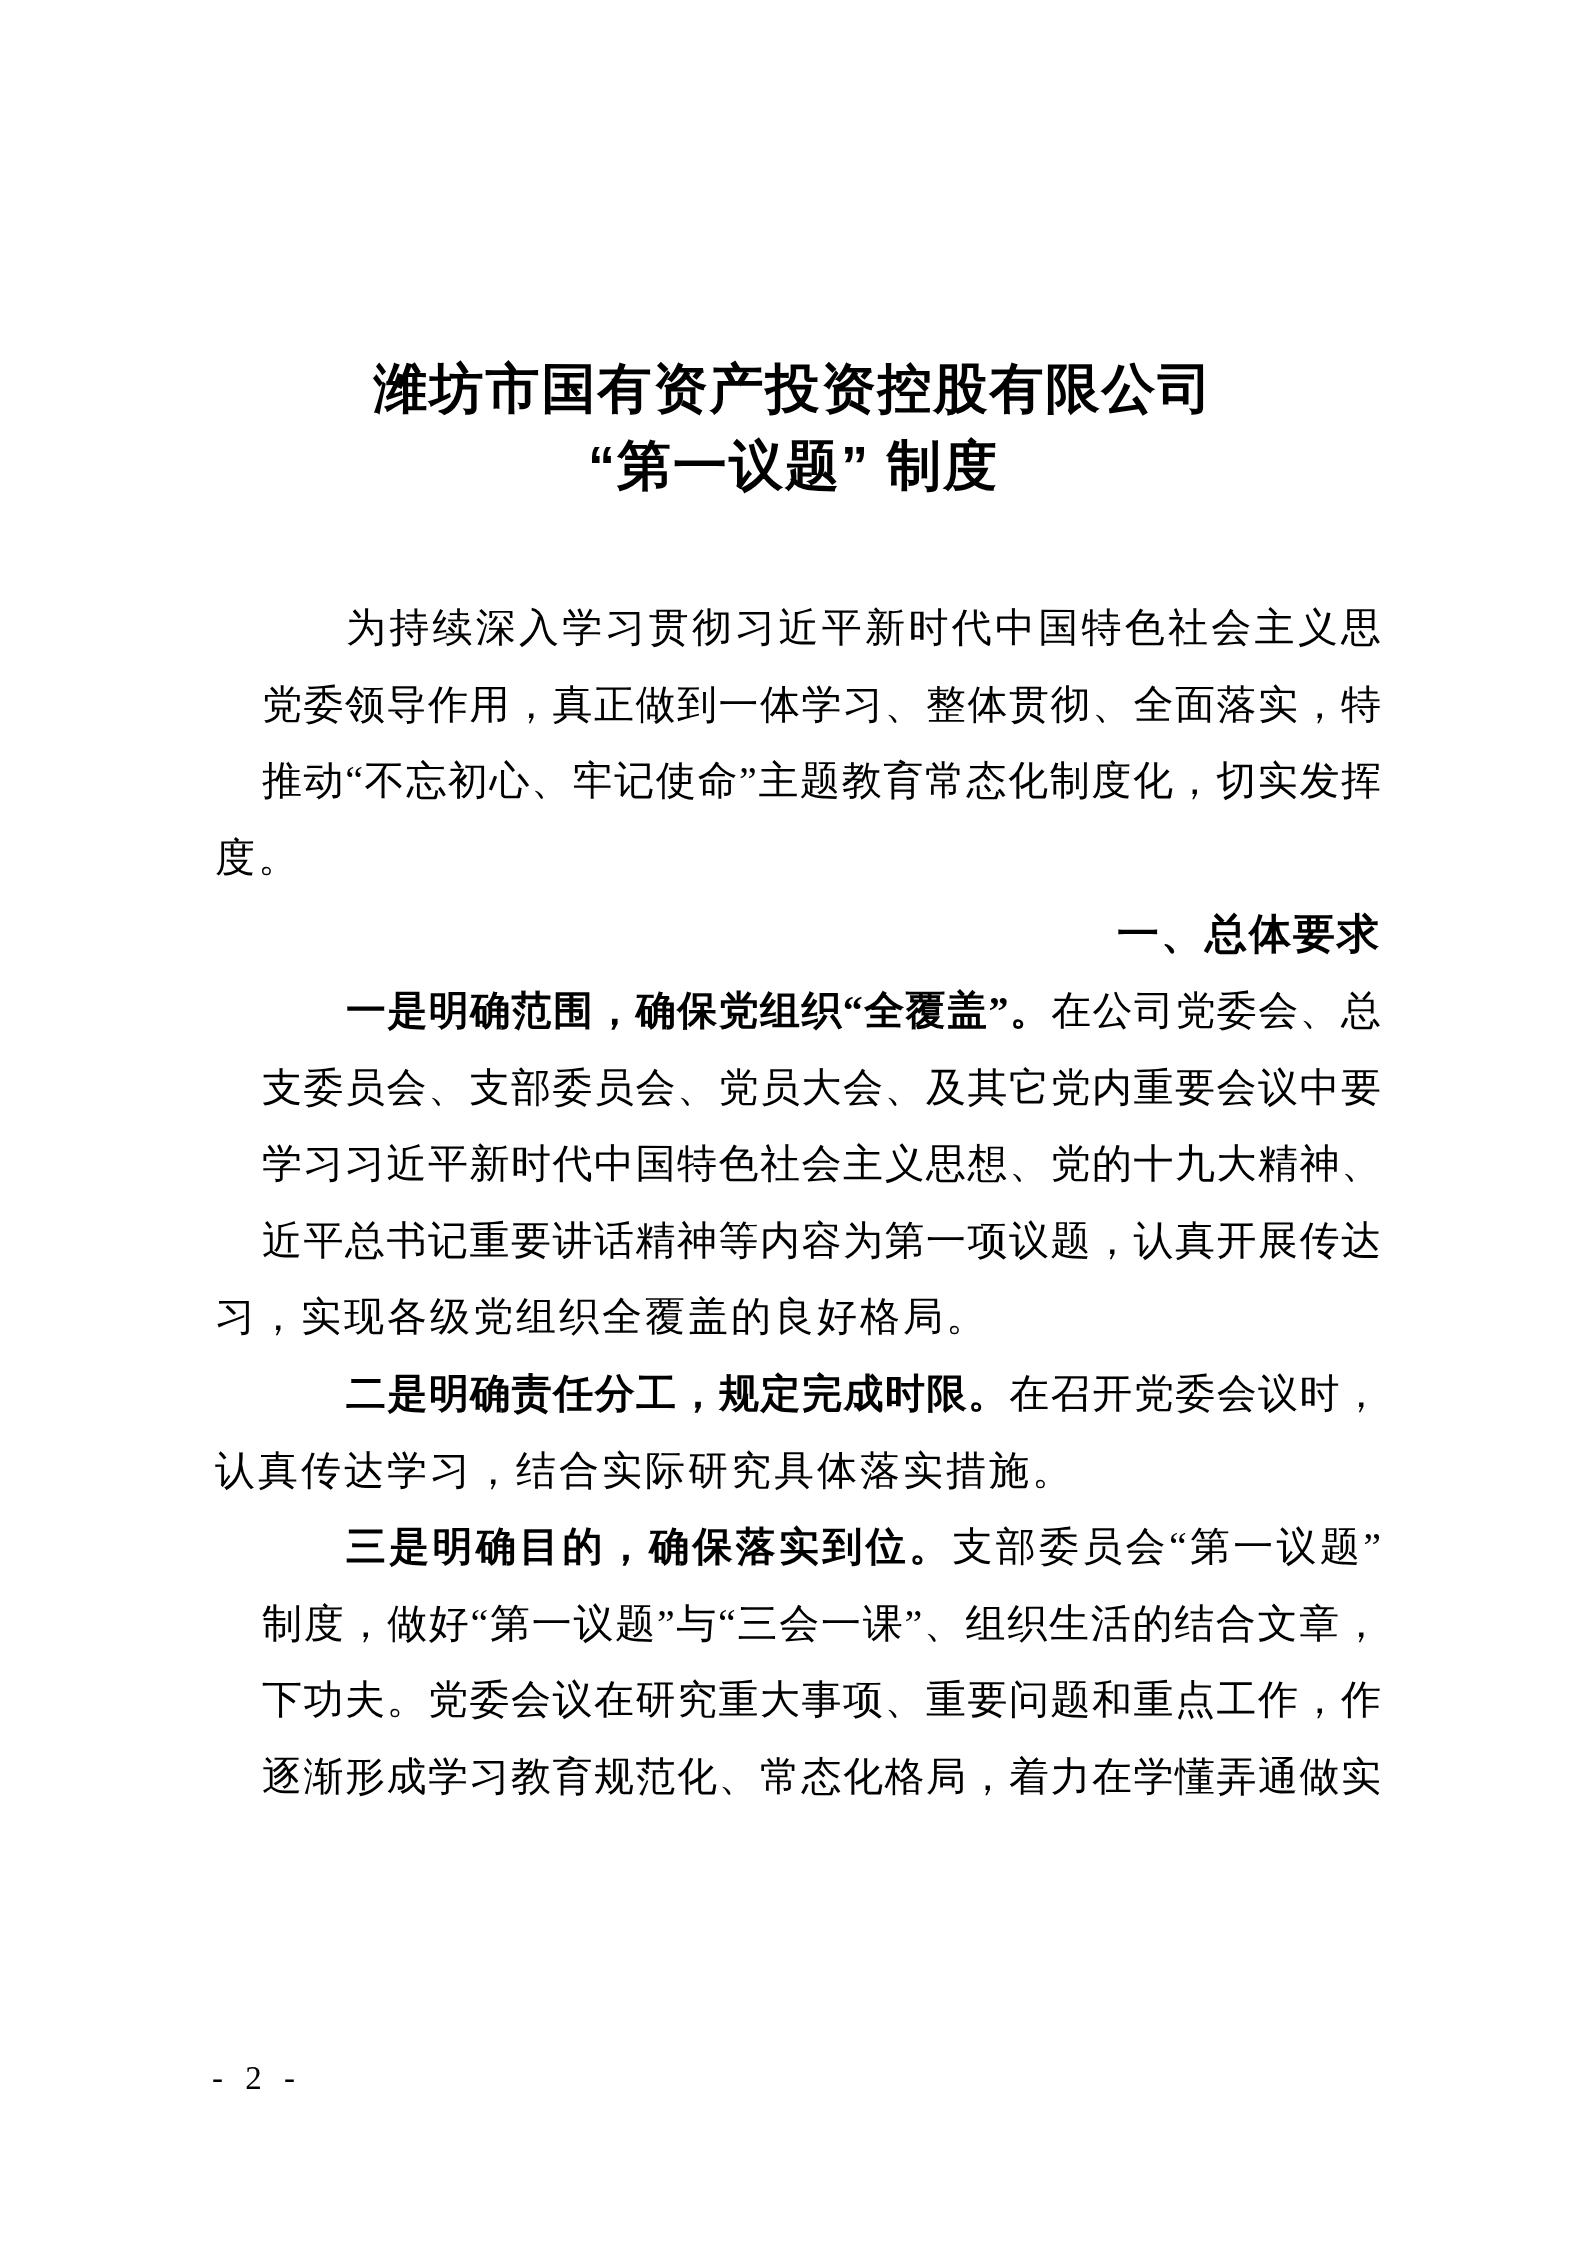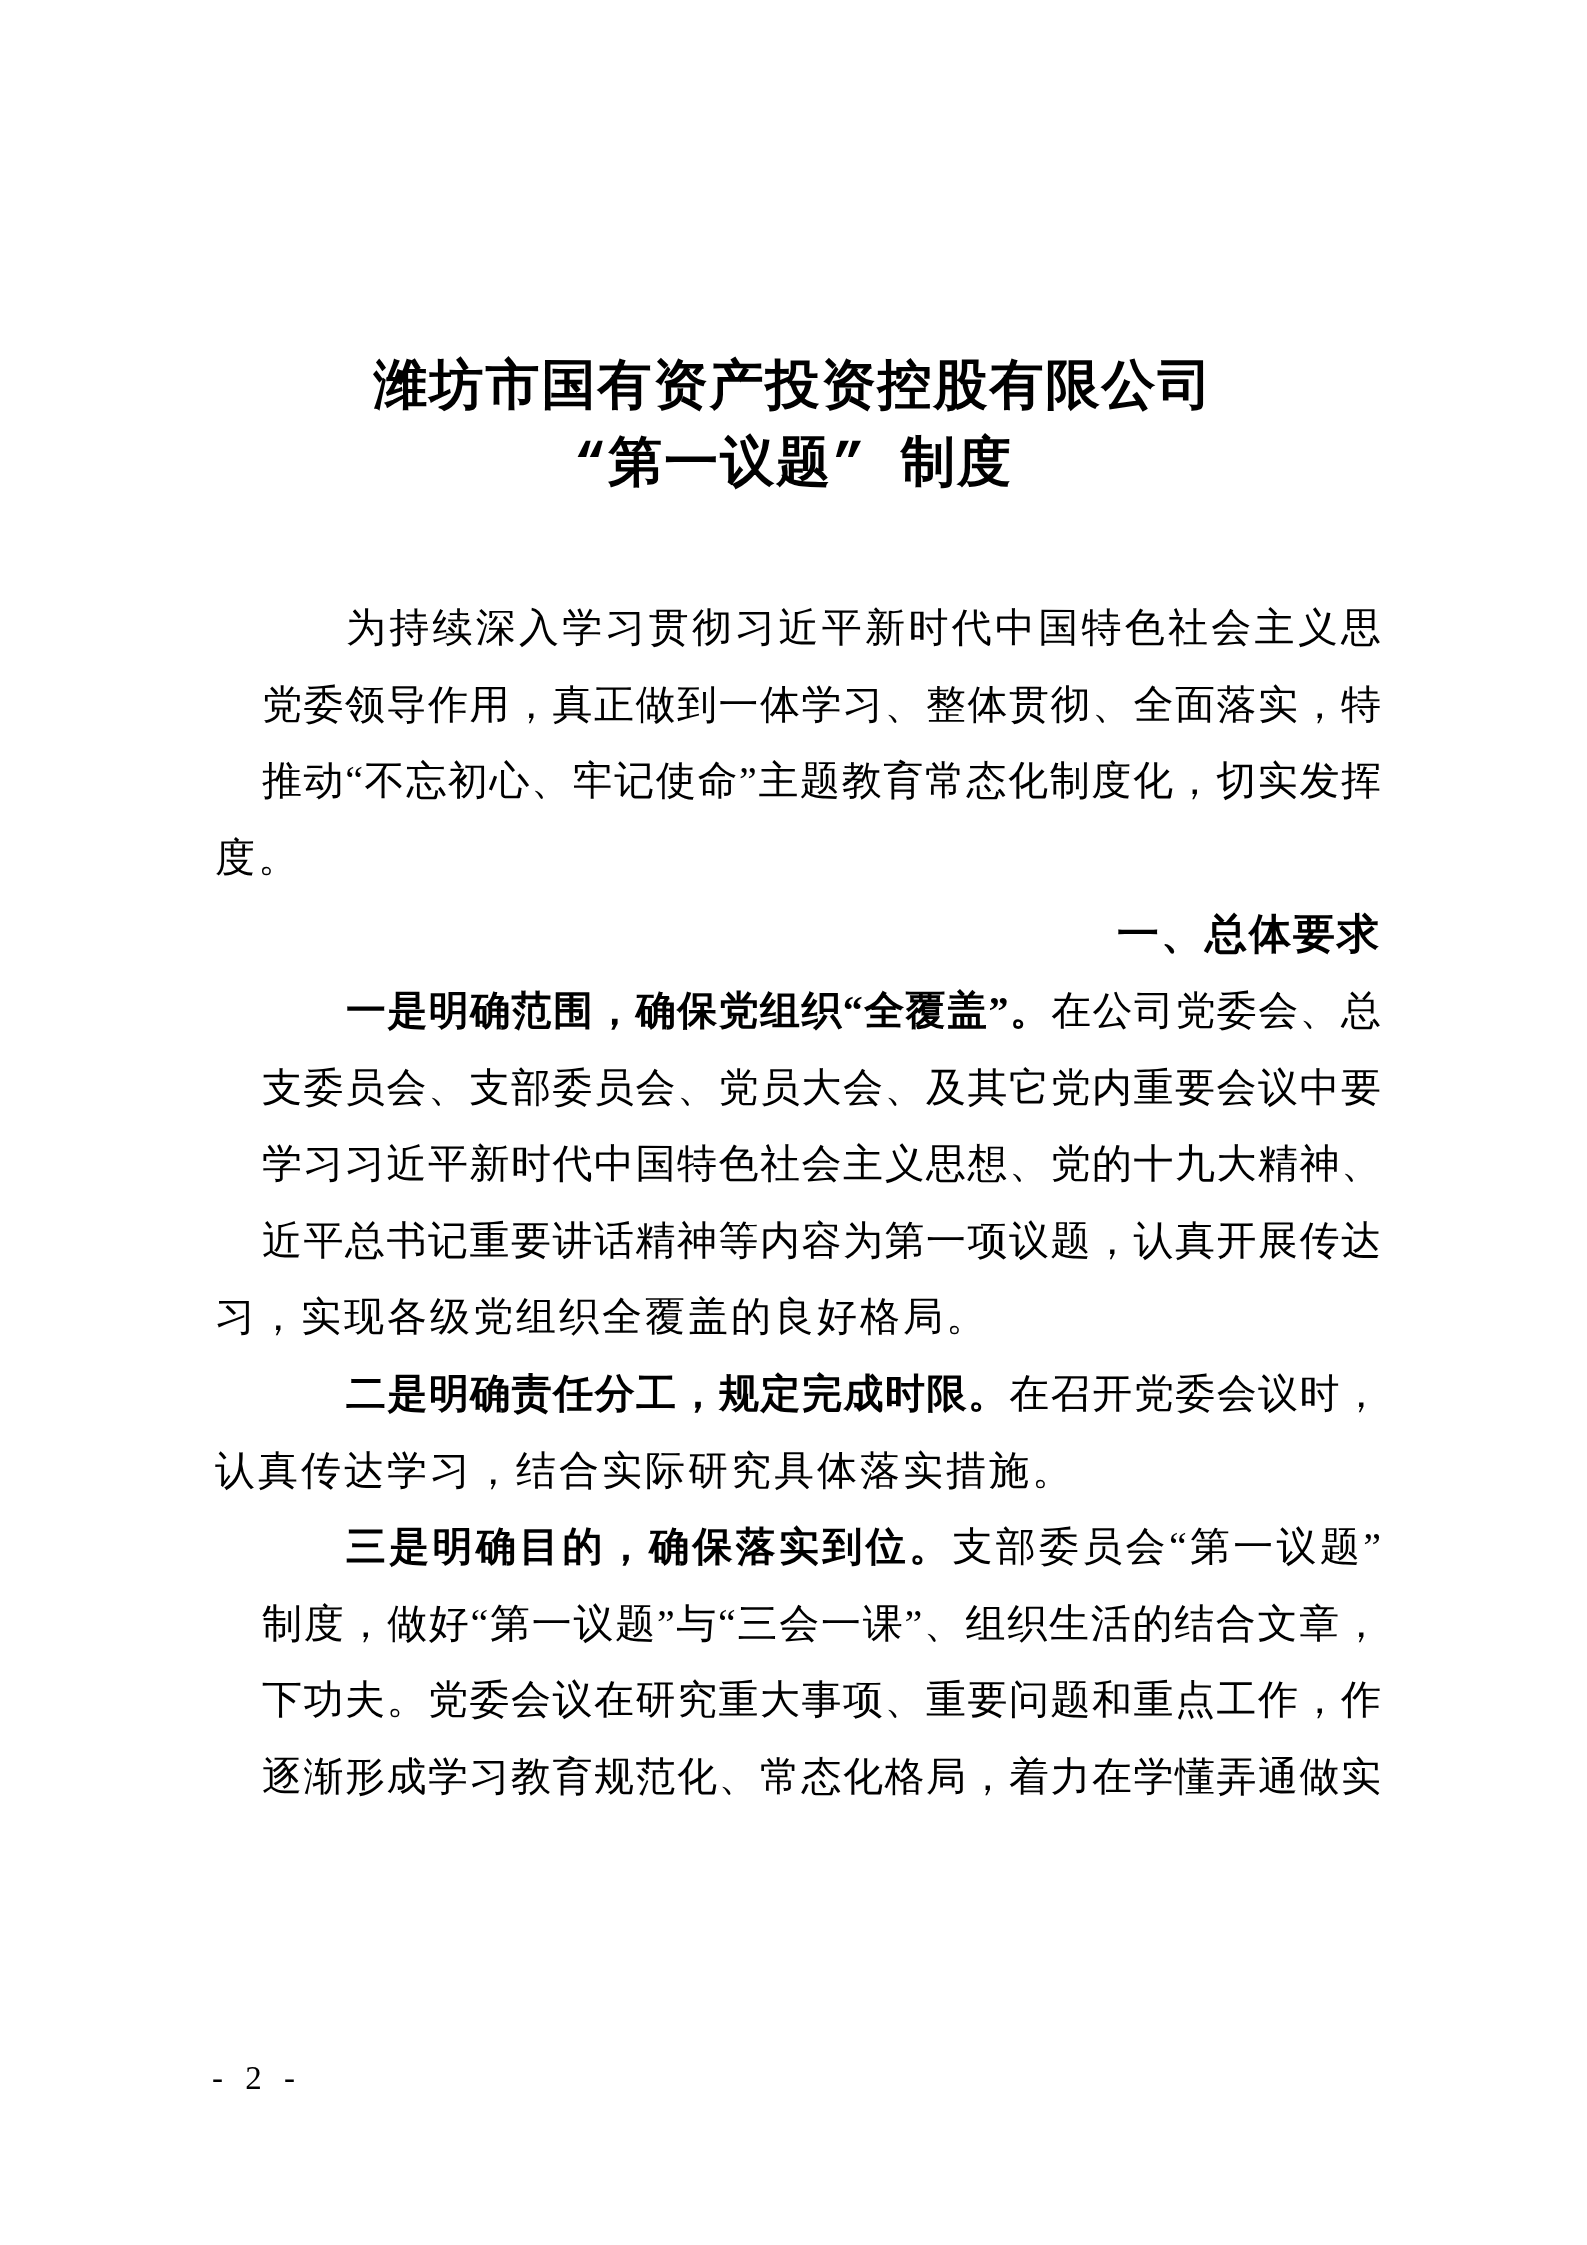--- a/index.html
+++ b/index.html
@@ -12,21 +12,21 @@
     color: #000000;
     font-family: "Liberation Serif", "DejaVu Serif", serif;
     overflow: hidden;
   }
   .title-block {
     position: absolute;
     top: 350px;
     left: 0;
     width: 100%;
     text-align: center;
-    font-family: Liberation Mono, monospace;
+    font-family: Liberation Sans, sans-serif;
     font-weight: bold;
     font-size: 54px;
     line-height: 77px;
     letter-spacing: 2px;
     white-space: nowrap;
   }
   .body-block {
     position: absolute;
     top: 590px;
     left: 215px;

